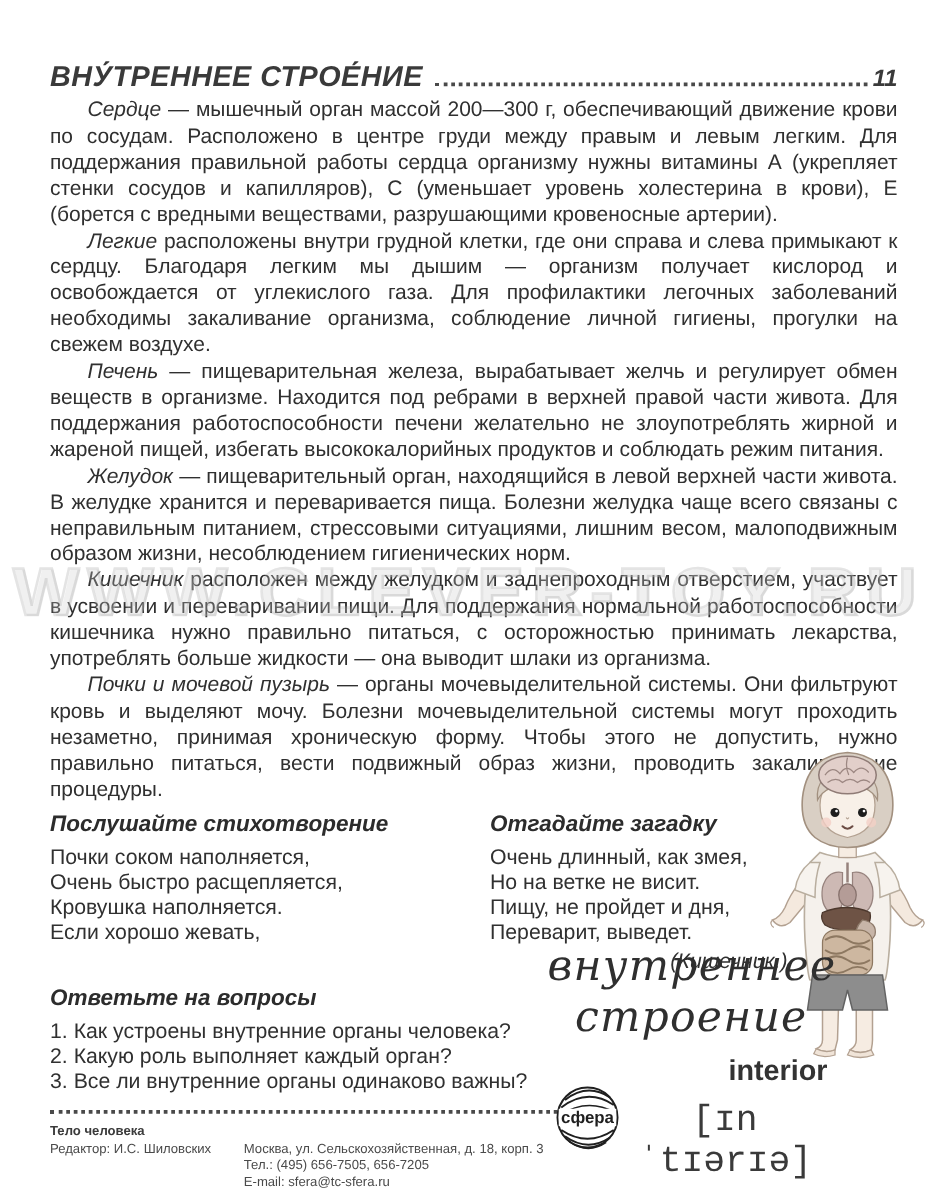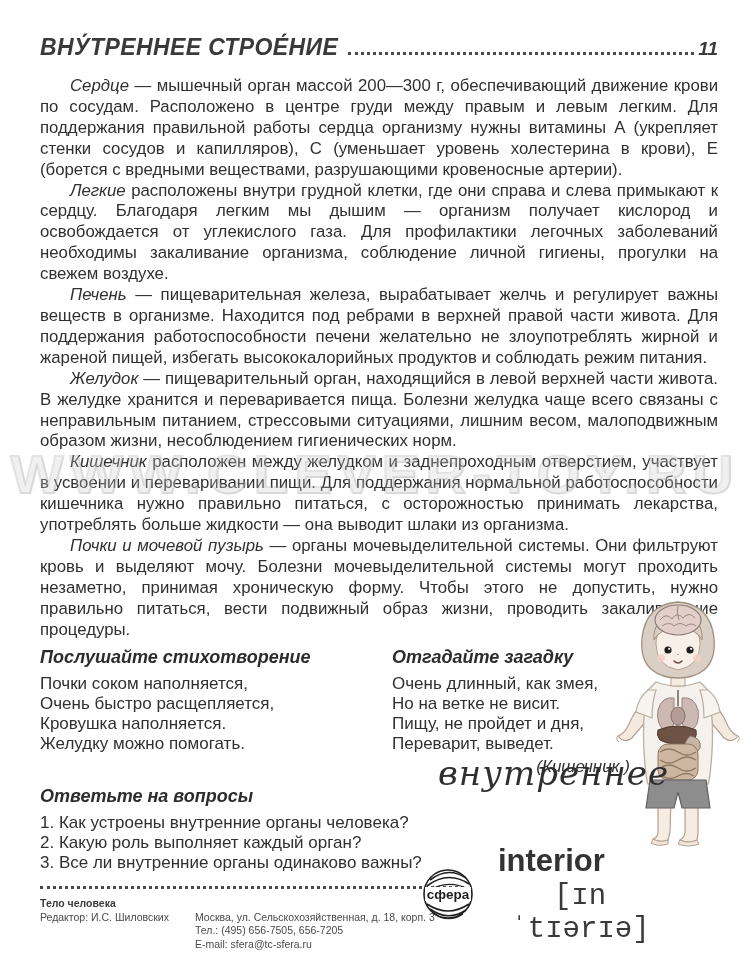--- a/index.html
+++ b/index.html
@@ -7,21 +7,21 @@
   .page {
     position: relative;
     width: 750px;
     height: 960px;
     margin: 0 auto;
     background: #ffffff;
     font-family: "Liberation Sans", sans-serif;
     color: #2e2e2e;
     overflow: hidden;
   }
-  .flow { padding: 34px 32px 0 40px; }
+  .flow { padding: 48px 32px 0 40px; }
 
   
   .title-row { display: flex; align-items: baseline; }
   .title {
     font-size: 23px;
     font-weight: 700;
     font-style: italic;
     letter-spacing: 0.4px;
     color: #3a3a3a;
     white-space: nowrap;
@@ -33,21 +33,21 @@
     margin: 0 4px 4px 10px;
   }
   .page-num {
     font-size: 19px;
     font-style: italic;
     font-weight: 700;
     color: #3a3a3a;
   }
 
   
-  .body-text { margin-top: 15px; }
+  .body-text { margin-top: 3px; }
   .para {
     font-size: 16.8px;
     line-height: 20.9px;
     text-align: justify;
     text-indent: 30px;
     color: #303030;
   }
   .para .lead { font-style: italic; }
 
   
@@ -117,38 +117,38 @@
     font-style: italic;
     color: #2f2f2f;
     z-index: 4;
   }
   .hw1 { font-size: 34px; line-height: 42px; letter-spacing: 1px; text-align: right; }
   .hw2 { font-size: 34px; line-height: 40px; letter-spacing: 1px; margin-right: 10px; }
   .english-word {
     position: absolute;
     left: 498px; top: 843px;
     width: 164px;
-    text-align: left;
-    font-size: 31px;
+    text-align: right;
+    font-size: 23px;
     font-weight: 700;
     color: #333333;
     z-index: 4;
   }
   .transcription {
     position: absolute;
     left: 492px; top: 880px;
     width: 176px;
     text-align: center;
     font-family: Liberation Mono, monospace;
     font-size: 29px;
     color: #3a3a3a;
     z-index: 4;
   }
 
-  .logo-wrap { position: absolute; left: 421px; top: 866px; z-index: 4; }
+  .logo-wrap { position: absolute; left: 443px; top: 866px; z-index: 4; }
 
   .illustration {
     position: absolute;
     left: 608px; top: 594px;
     width: 140px; height: 255px;
     z-index: 2;
   }
 </style>
 </head>
 <body>
@@ -161,33 +161,33 @@
 
     <div class="title-row">
       <div class="title">ВНУ́ТРЕННЕЕ СТРОЕ́НИЕ</div>
       <div class="title-leader"></div>
       <div class="page-num">11</div>
     </div>
 
     <div class="body-text">
       <p class="para"><span class="lead">Сердце</span><span> — мышечный орган массой 200—300 г, обеспечивающий движение крови по сосудам. Расположено в центре груди между правым и левым легким. Для поддержания правильной работы сердца организму нужны витамины А (укрепляет стенки сосудов и капилляров), С (уменьшает уровень холестерина в крови), Е (борется с вредными веществами, разрушающими кровеносные артерии).</span></p>
       <p class="para"><span class="lead">Легкие</span><span> расположены внутри грудной клетки, где они справа и слева примыкают к сердцу. Благодаря легким мы дышим — организм получает кислород и освобождается от углекислого газа. Для профилактики легочных заболеваний необходимы закаливание организма, соблюдение личной гигиены, прогулки на свежем воздухе.</span></p>
-      <p class="para"><span class="lead">Печень</span><span> — пищеварительная железа, вырабатывает желчь и регулирует важны веществ в организме. Находится под ребрами в верхней правой части живота. Для поддержания работоспособности печени желательно не злоупотреблять жирной и жареной пищей, избегать высококалорийных продуктов и соблюдать режим питания.</span></p>
+      <p class="para"><span class="lead">Печень</span><span> — пищеварительная железа, вырабатывает желчь и регулирует обмен веществ в организме. Находится под ребрами в верхней правой части живота. Для поддержания работоспособности печени желательно не злоупотреблять жирной и жареной пищей, избегать высококалорийных продуктов и соблюдать режим питания.</span></p>
       <p class="para"><span class="lead">Желудок</span><span> — пищеварительный орган, находящийся в левой верхней части живота. В желудке хранится и переваривается пища. Болезни желудка чаще всего связаны с неправильным питанием, стрессовыми ситуациями, лишним весом, малоподвижным образом жизни, несоблюдением гигиенических норм.</span></p>
       <p class="para"><span class="lead">Кишечник</span><span> расположен между желудком и заднепроходным отверстием, участвует в усвоении и переваривании пищи. Для поддержания нормальной работоспособности кишечника нужно правильно питаться, с осторожностью принимать лекарства, употреблять больше жидкости — она выводит шлаки из организма.</span></p>
       <p class="para"><span class="lead">Почки и мочевой пузырь</span><span> — органы мочевыделительной системы. Они фильтруют кровь и выделяют мочу. Болезни мочевыделительной системы могут проходить незаметно, принимая хроническую форму. Чтобы этого не допустить, нужно правильно питаться, вести подвижный образ жизни, проводить закаливающие процедуры.</span></p>
     </div>
 
     <div class="columns">
       <div class="col-left">
         <div class="sec-heading">Послушайте стихотворение</div>
         <div class="verse-line">Почки соком наполняется,</div>
         <div class="verse-line">Очень быстро расщепляется,</div>
         <div class="verse-line">Кровушка наполняется.</div>
-        <div class="verse-line">Желудку можно помогать.</div>
+        <div class="verse-line">Если хорошо жевать,</div>
       </div>
       <div class="col-right">
         <div class="sec-heading">Отгадайте загадку</div>
         <div class="verse-line">Очень длинный, как змея,</div>
         <div class="verse-line">Но на ветке не висит.</div>
         <div class="verse-line">Пищу, не пройдет и дня,</div>
         <div class="verse-line">Переварит, выведет.</div>
         <div class="riddle-answer">(Кишечник.)</div>
       </div>
     </div>
@@ -227,20 +227,21 @@
         <path d="M9 43 Q 27 56, 45 44"></path>
         <path d="M12 47 Q 27 58, 42 48" stroke-width="1.2"></path>
       </g>
       <rect x="4" y="21" width="46" height="14" fill="#ffffff"></rect>
       <text x="27" y="32.5" text-anchor="middle" font-family="Liberation Sans, sans-serif" font-size="13.5" font-weight="700" fill="#1f1f1f">сфера</text>
     </svg>
   </div>
 
   <div class="handwritten">
     <div class="hw1">внутреннее</div>
+    <div class="hw2">строение</div>
   </div>
   <div class="english-word">interior</div>
   <div class="transcription">[ɪnˈtɪərɪə]</div>
 
   <div class="illustration">
     <svg width="140" height="255" viewBox="0 0 140 255">
 
       <path d="M45 100 Q 28 112, 20 132 Q 16 140, 10 142 Q 16 150, 24 144 Q 34 132, 44 120 Z" fill="#f4e9de" stroke="#b3a191" stroke-width="1.2"></path>
       <path d="M95 100 Q 112 112, 120 132 Q 124 140, 130 142 Q 124 150, 116 144 Q 106 132, 96 120 Z" fill="#f4e9de" stroke="#b3a191" stroke-width="1.2"></path>
 

